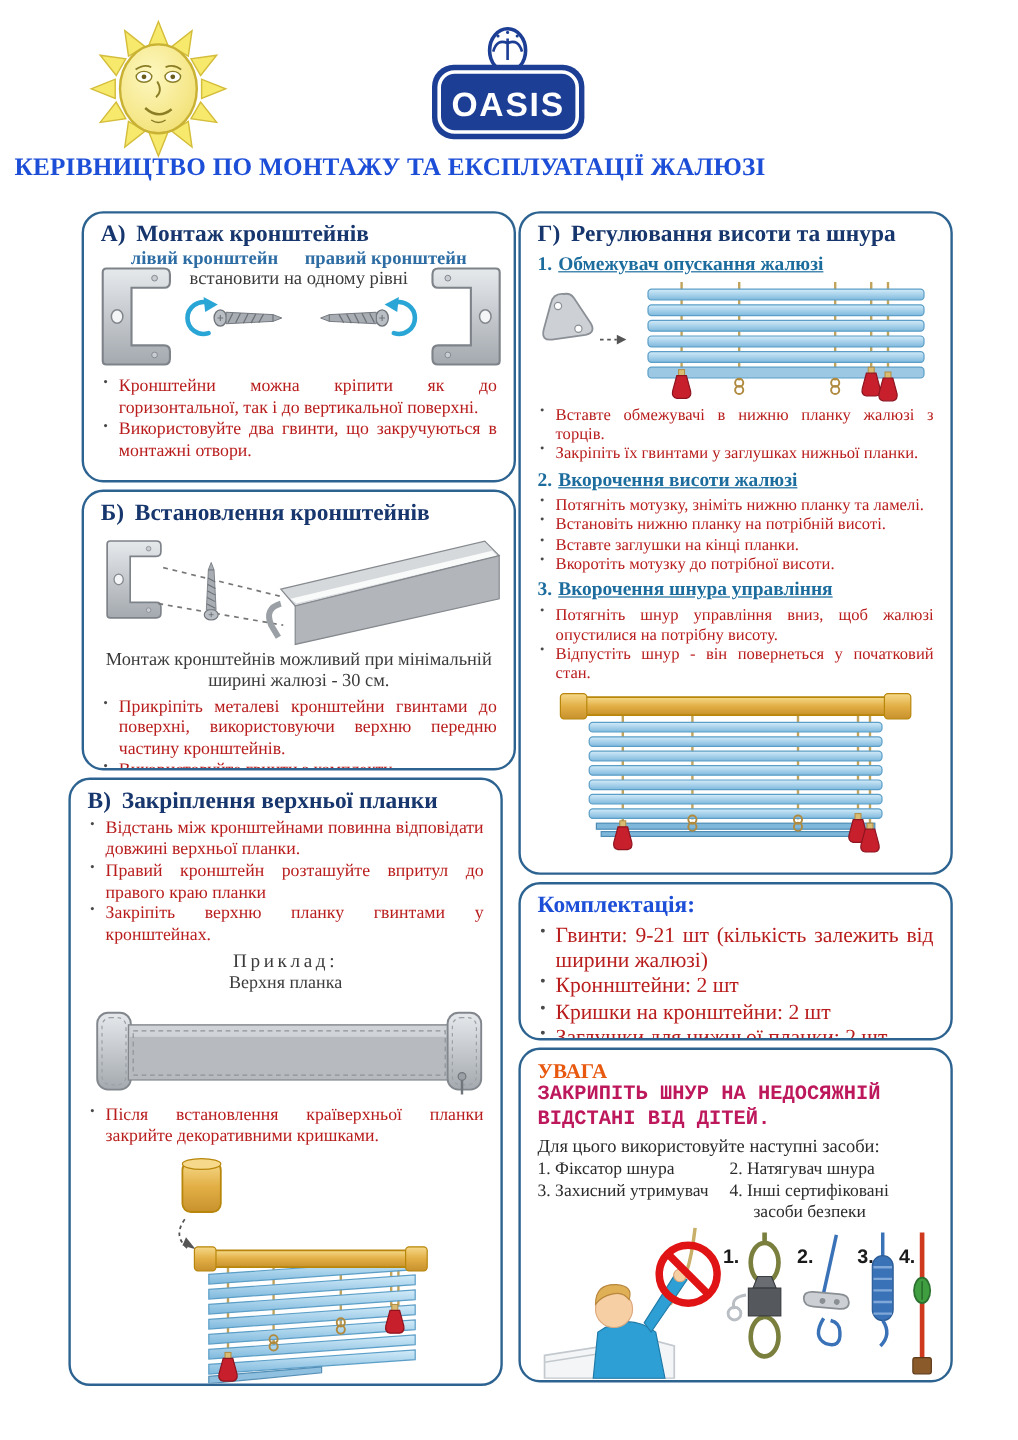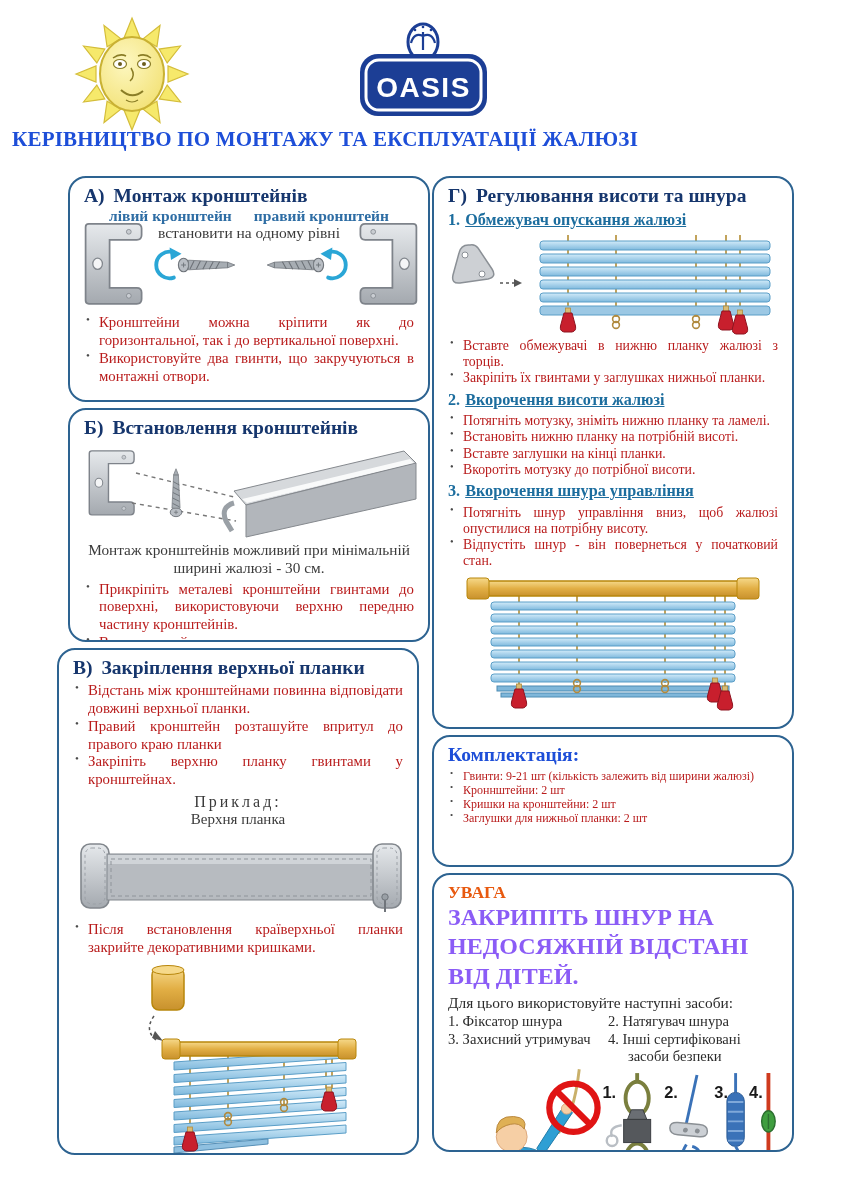--- a/index.html
+++ b/index.html
@@ -31,21 +31,21 @@
   .sec-h { font-size:19.5px; font-weight:bold; color:#16366d; line-height:1.15; }
   .sec-h .ltr { margin-right:9px; }
 
   ul.b { margin:3px 0 0 0; padding:0; list-style:none; }
   li.bl {
     position:relative; padding-left:15px; text-align:justify; color:#b91c1c;
   }
   li.bl::before { content:"•"; position:absolute; left:2px; top:-1px; color:#4a4a4a; font-size:0.75em; }
   .box-a li.bl, .box-b li.bl, .box-v li.bl { font-size:14.8px; line-height:1.2; }
   .box-g li.bl { font-size:13.8px; line-height:1.18; }
-  .box-kit li.bl { font-size:12px; line-height:1.18; }
+  .box-kit li.bl { font-size:18px; line-height:1.18; }
 
   .fig { display:block; margin:2px auto 0; }
 
   
   .fig-a { position:relative; height:104px; }
   .fig-a svg { position:absolute; left:0; top:12px; }
   .lbl-row { position:relative; z-index:2; display:flex; justify-content:space-around; padding:0 14px; }
   .lbl-row span { font-size:15.5px; font-weight:600; color:#2e6da4; }
   .cap-row { position:relative; z-index:2; text-align:center; font-size:15.5px; color:#3b3b3b; margin-top:-1px; }
 
@@ -59,21 +59,21 @@
   
   .sub-h { margin-top:4px; font-size:16.2px; font-weight:bold; color:#1c6d9e; line-height:1.2; }
   .sub-h .num { margin-right:5px; }
   .sub-h .t { text-decoration:underline; }
 
   
   .kit-h { font-size:19.5px; font-weight:bold; color:#1d4ed8; margin-bottom:2px; }
 
   
   .warn-t { font-size:17.5px; font-weight:bold; color:#e8590f; }
-  .warn-msg { font-size:24px; font-weight:bold; color:#8b5cf6; line-height:1.22; }
+  .warn-msg { font-size:17px; font-weight:bold; color:#be185d; line-height:1.22;font-family:Liberation Mono, monospace; }
   .warn-intro { font-size:15.4px; color:#2b2b2b; margin-top:3px; }
   .measures { display:grid; grid-template-columns:1fr 1.12fr; column-gap:8px; row-gap:1px; margin-top:1px; }
   .measures div { font-size:14.6px; color:#2b2b2b; line-height:1.18; padding-left:20px; text-indent:-20px; }
 </style>
 </head>
 <body>
 
 <svg width="0" height="0" style="position:absolute" aria-hidden="true">
   <defs>
     <linearGradient id="metal" x1="0" y1="0" x2="0" y2="1">

